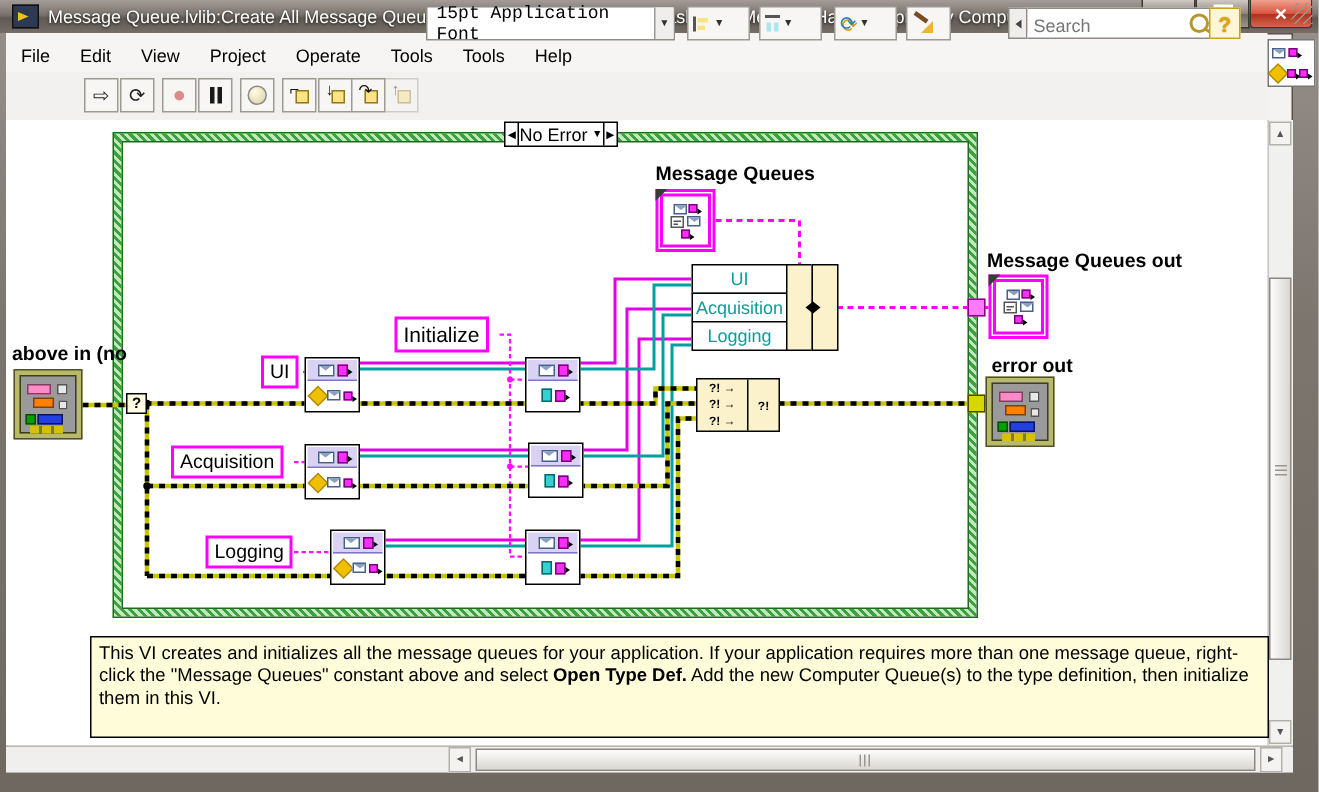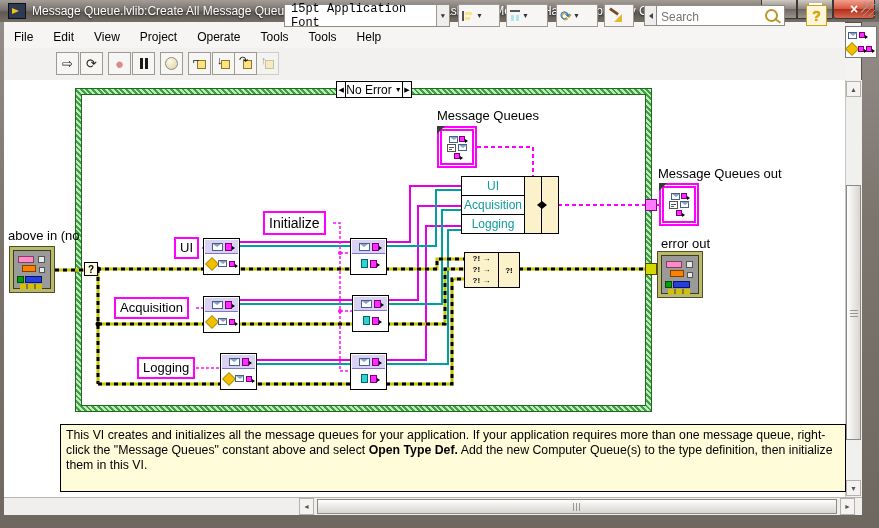--- a/index.html
+++ b/index.html
@@ -86,21 +86,21 @@
   .case-struct{left:75px;top:88px;width:577px;height:324px;border:1px solid #1e6b1e;box-sizing:border-box;
     background:repeating-linear-gradient(45deg,#c2e8c2 0 2px,#3da13d 2px 4px);}
   .case-inner{position:absolute;left:5px;top:5px;right:5px;bottom:5px;background:#fff;border:1px solid #1e6b1e;}
   .selector{left:336px;top:81px;width:76px;height:17px;background:#fff;border:1px solid #000;box-sizing:border-box;
     display:flex;align-items:stretch;font-size:12px;z-index:6;}
   .selector .sarr{width:11px;display:flex;align-items:center;justify-content:center;font-size:7px;border-right:1px solid #000;}
   .selector .sarr.r{border-right:none;border-left:1px solid #000;}
   .selector .slabel{flex:1;display:flex;align-items:center;justify-content:center;gap:3px;white-space:nowrap;}
   .selector .sdown{font-size:7px;}
   
-  .dlabel{font-size:13px;color:#000;white-space:nowrap;z-index:5;}
+  .dlabel{font-size:13px;color:#000;white-space:nowrap;z-index:5;font-weight:bold;}
   .strconst{background:#fff;border:2px solid #ff00ff;color:#000;font-size:13px;padding:0 4px;line-height:18px;
     white-space:nowrap;z-index:5;}
   
   .subvi{width:37px;height:37px;background:#fff;border:1px solid #000;box-sizing:border-box;z-index:5;}
   .banner{position:absolute;left:1px;top:1px;right:1px;height:13px;background:#d9d2f2;border-bottom:1px solid #7f76c8;
     display:flex;align-items:center;justify-content:center;gap:2px;}
   .env{width:11px;height:8px;background:#fff;border:1px solid #44608c;position:relative;box-sizing:border-box;}
   .env:before{content:"";position:absolute;left:0;top:0;border-left:4px solid transparent;border-right:4px solid transparent;border-top:3px solid #8ca0c0;}
   .env.sm{width:9px;height:7px;}
   .pb{width:7px;height:8px;background:#ff2cff;border:1px solid #7a007a;position:relative;box-sizing:border-box;}
@@ -233,21 +233,21 @@
     <span>▼</span>
   </div>
   <div class="ddbtn" style="left:556px;width:42px">
     <span class="reorderico">⟳</span>
     <span>▼</span>
   </div>
   <div class="ddbtn" style="left:604px;width:30px">
     <span class="broom"></span>
   </div>
 
-  <div class="searchwrap" style="left:644px">
+  <div class="searchwrap" style="left:672px">
     <span class="searchscope">
         <i></i>
       </span>
     <span class="searchbox">
       <input type="text" placeholder="Search" style="">
       <span class="mag"></span>
     </span>
   </div>
   <div class="helpbtn" style="left:806px">
       <span>?</span>

